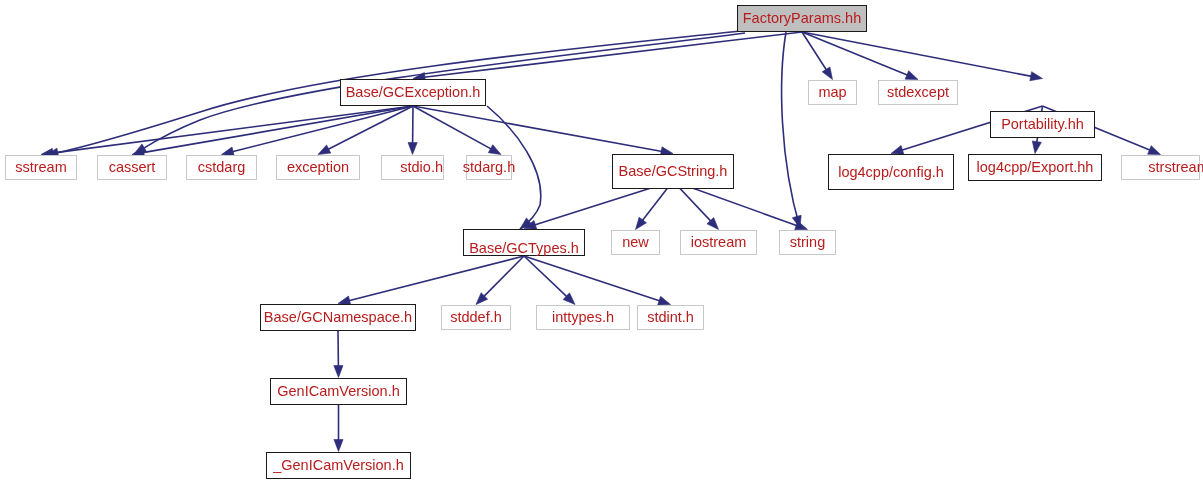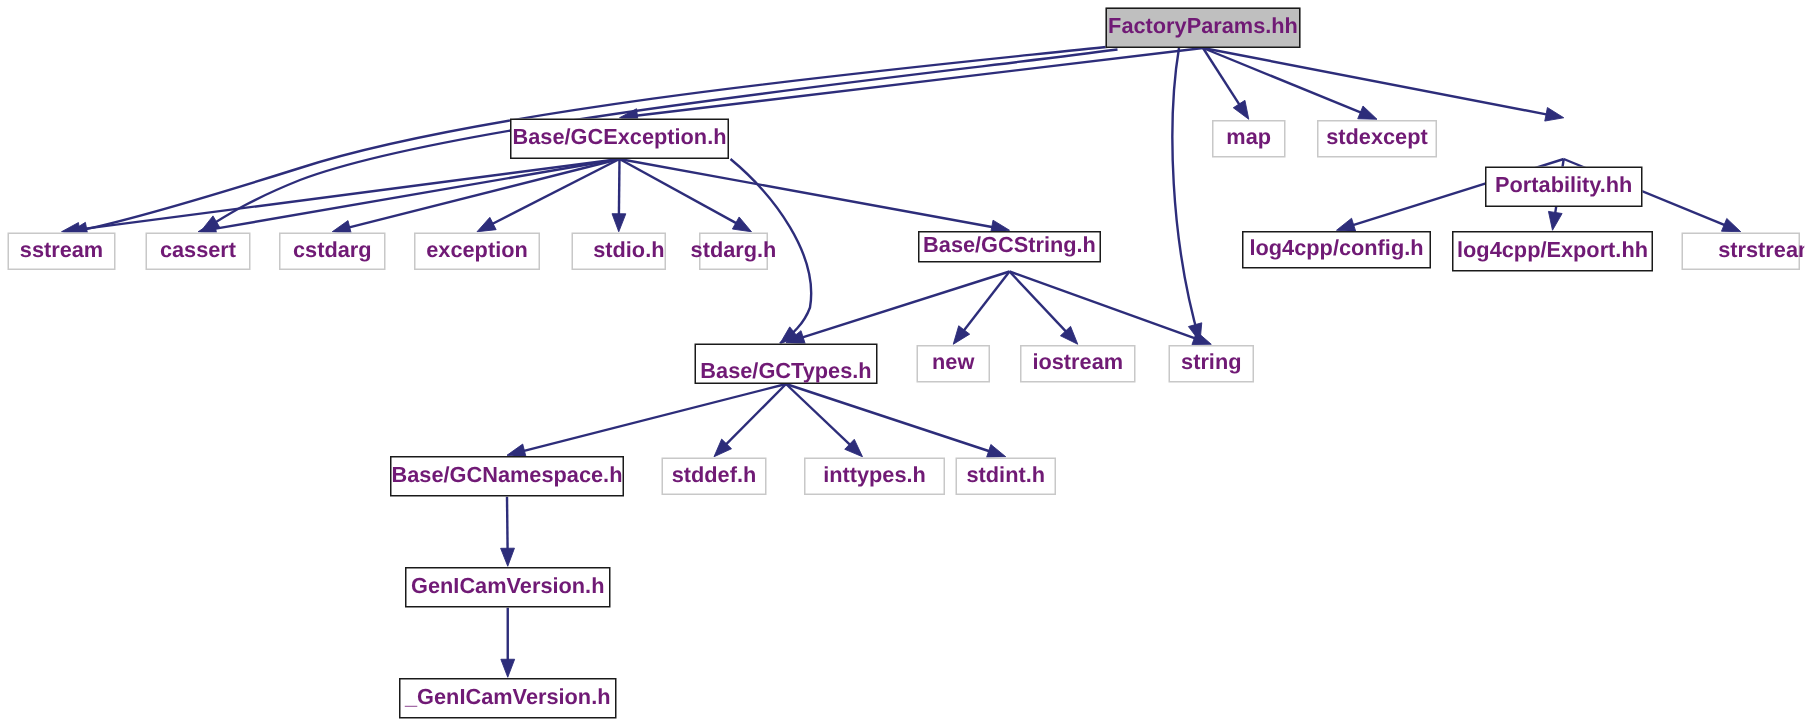--- a/index.html
+++ b/index.html
@@ -32,26 +32,25 @@
     stroke: #2d2d7a;
     stroke-width: 0.6px;
   }
   .node {
     position: absolute;
     box-sizing: border-box;
     display: flex;
     align-items: center;
     justify-content: center;
     font-size: 14.5px;
-    color: #701a75;
+    color: #b91c1c;
     line-height: 1;
     white-space: nowrap;
     background: #ffffff;
     z-index: 5;
-    font-weight: bold;
   }
   .node.sys {
     border: 1px solid #c8c8c8;
   }
   .node.local {
     border: 1.6px solid #1a1a1a;
   }
   .node.root {
     border: 1.6px solid #1a1a1a;
     background: #bfbfbf;
@@ -149,24 +148,24 @@
       </div>
       <div class="node sys" style="left: 276px; top: 155px; width: 84px; height: 25px;">
         <span class="node-label">exception</span>
       </div>
       <div class="node sys" style="left: 381px; top: 155px; width: 63px; height: 25px; justify-content: flex-end;">
         <span class="node-label">stdio.h</span>
       </div>
       <div class="node sys" style="left: 466px; top: 155px; width: 46px; height: 25px;">
         <span class="node-label">stdarg.h</span>
       </div>
-      <div class="node local" style="left: 612px; top: 154px; width: 122px; height: 21px; justify-content: center;">
+      <div class="node local" style="left: 612px; top: 154px; width: 122px; height: 35px; justify-content: center;">
         <span class="node-label">Base/GCString.h</span>
       </div>
-      <div class="node local" style="left: 828px; top: 154px; width: 126px; height: 25px;">
+      <div class="node local" style="left: 828px; top: 154px; width: 126px; height: 36px;">
         <span class="node-label">log4cpp/config.h</span>
       </div>
       <div class="node local" style="left: 968px; top: 154px; width: 134px; height: 27px;">
         <span class="node-label">log4cpp/Export.hh</span>
       </div>
       <div class="node sys" style="left: 1121px; top: 155px; width: 79px; height: 25px; padding-left: 36px;">
         <span class="node-label">strstream</span>
       </div>
       <div class="node local" style="left: 463px; top: 229px; width: 122px; height: 27px; align-items: flex-end;">
         <span class="node-label">Base/GCTypes.h</span>

